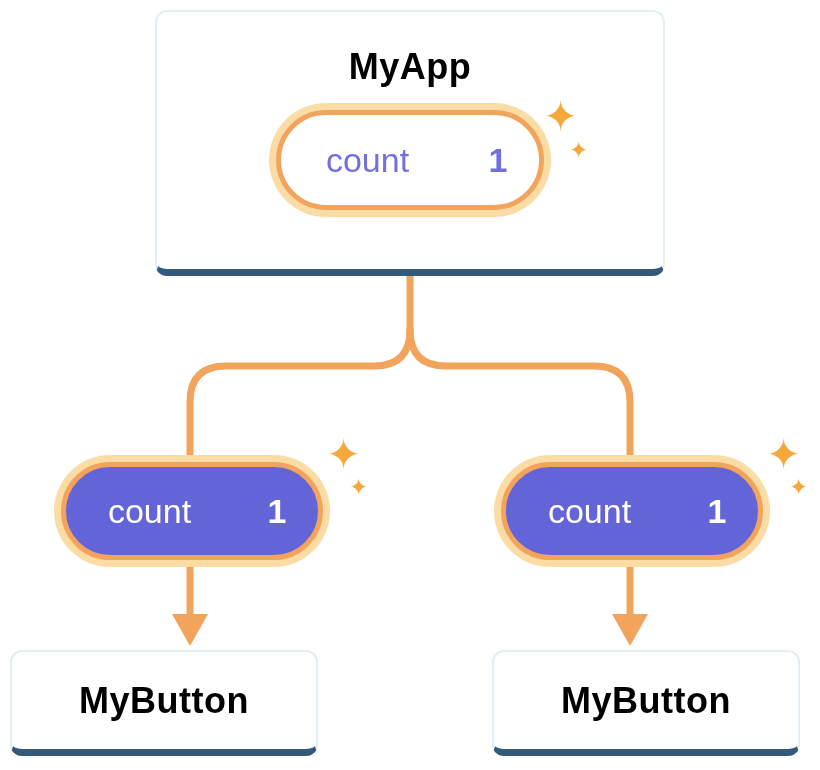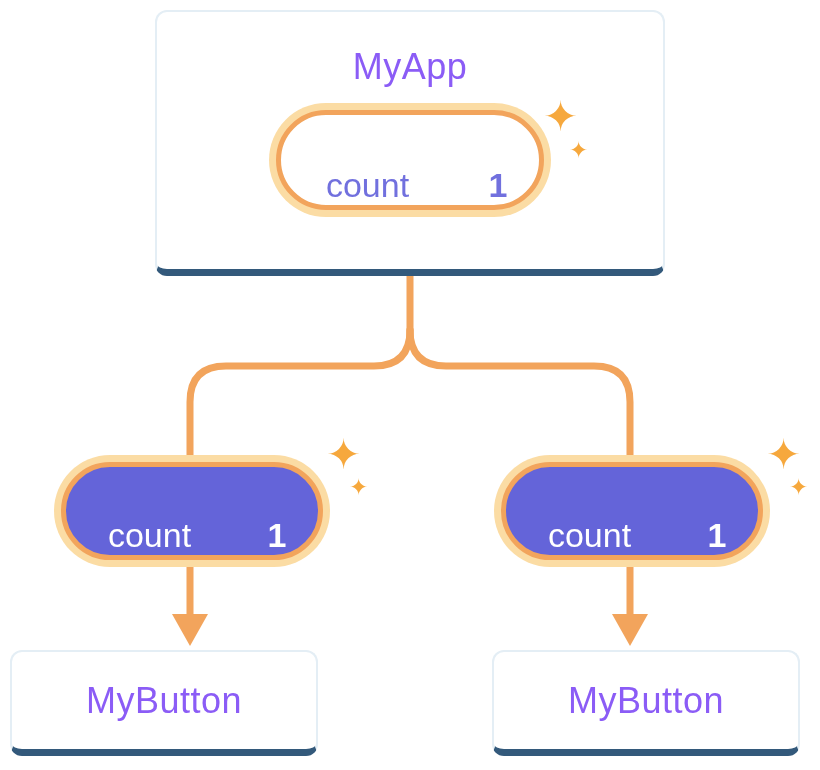--- a/index.html
+++ b/index.html
@@ -23,30 +23,30 @@
     position: absolute;
     background: #ffffff;
     border: 2px solid #E4EEF5;
     border-bottom: 7px solid #33597B;
     border-radius: 12px;
     display: flex;
     flex-direction: column;
     align-items: center;
   }
   .root-card { left: 155px; top: 10px; width: 510px; height: 266px; }
-  .card-title { color: #8b5cf6; font-weight: normal; font-size: 36px; letter-spacing: 0.5px; }
+  .card-title { color: #000000; font-weight: bold; font-size: 36px; letter-spacing: 0.5px; }
   .root-card .card-title { margin-top: 34px; }
   .child-card { top: 650px; width: 308px; height: 106px; justify-content: center; }
   .card-left { left: 10px; }
   .card-right { left: 492px; }
 
   
   .pill {
     display: flex;
-    align-items: flex-end;
+    align-items: center;
     border-radius: 999px;
     border: 5px solid #F2A45C;
     box-shadow: 0 0 0 7px #FBDCA4;
     overflow: hidden;
   }
   .pill-light { background: #ffffff; width: 268px; height: 100px; margin-top: 22px; }
   .pill-purple { position: absolute; background: #6464D9; width: 262px; height: 98px; }
   .pill-child-left { left: 61px; top: 462px; }
   .pill-child-right { left: 501px; top: 462px; }
 

